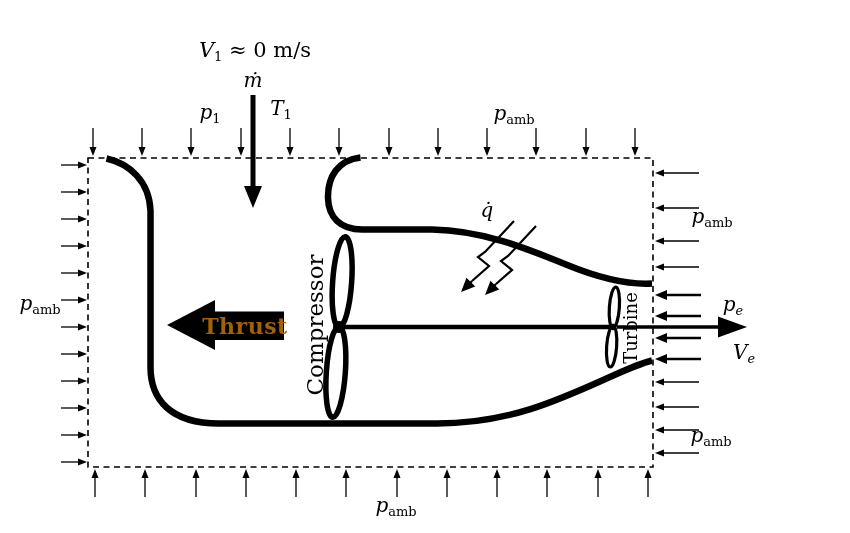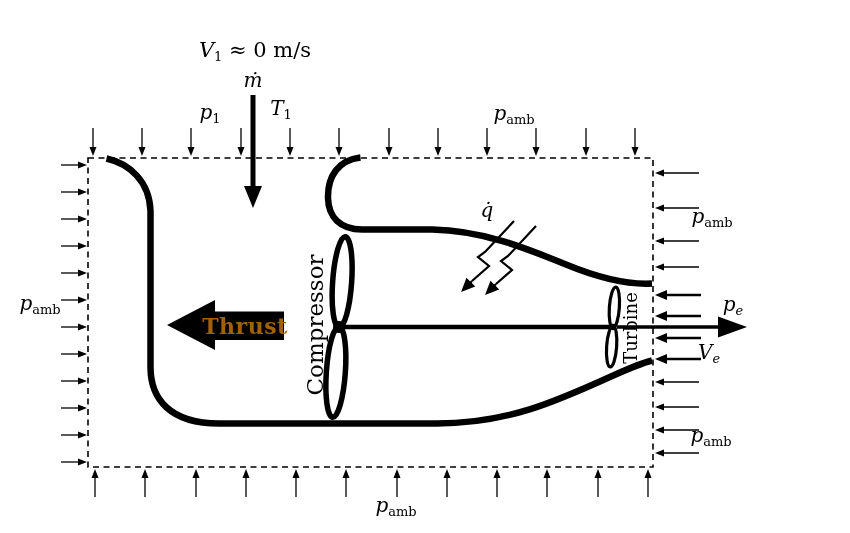--- a/index.html
+++ b/index.html
@@ -216,21 +216,21 @@
   </div>
 
   <div class="mlabel" style="left:396px;top:505px">
     <i>p</i><sub>amb</sub>
   </div>
 
   <div class="mlabel" style="left:733px;top:304px">
     <i>p</i><sub class="it">e</sub>
   </div>
 
-  <div class="mlabel" style="left:709px;top:352px">
+  <div class="mlabel" style="left:744px;top:352px">
     <i>V</i><sub class="it">e</sub>
   </div>
 
   <div class="mlabel" style="left:487px;top:210px">
     <i>q̇</i>
   </div>
 
   <div class="mlabel" id="thrust-label" style="left:245px;top:326px">Thrust</div>
 
   <div class="mlabel rot" id="compressor-label" style="left:315px;top:325px">Compressor</div>

